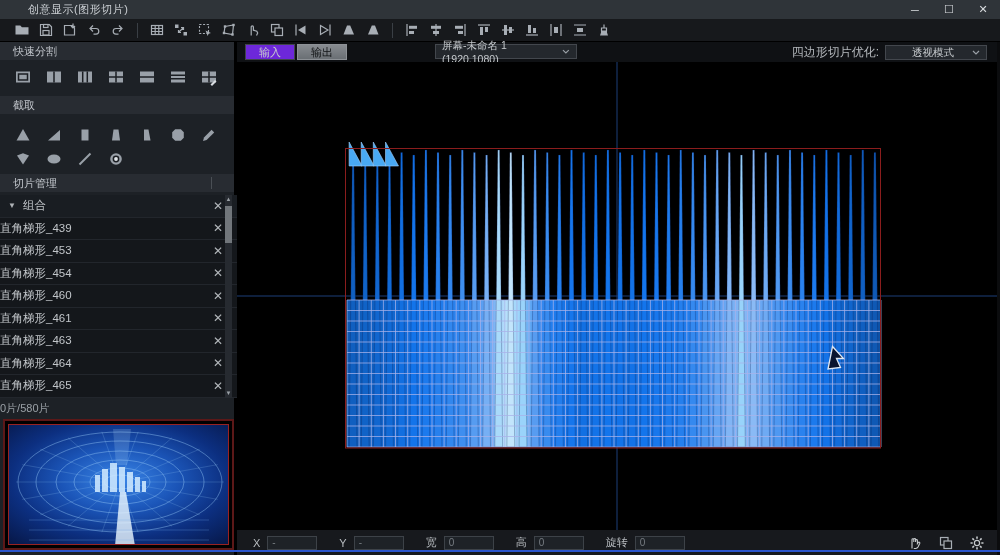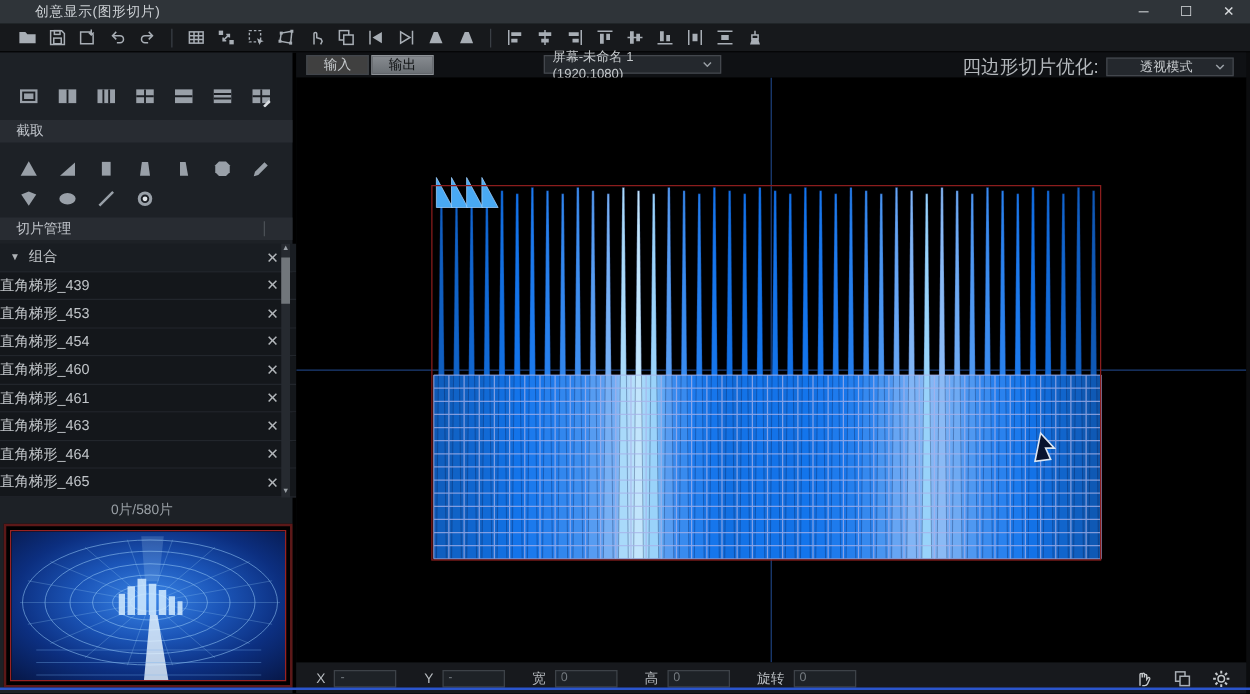--- a/index.html
+++ b/index.html
@@ -30,36 +30,36 @@
   .slice-list{position:absolute;top:153px;left:0;width:237px;}
   .slice-row{height:22.5px;display:flex;align-items:center;font-size:11.5px;color:#c2c6ca;background:#14171b;border-bottom:1px solid #22262c;padding-right:14px;}
   .slice-row.group{background:#191d22;padding-left:8px;}
   .slice-row.child{}
   .tri{font-size:8px;color:#aeb2b6;margin-right:7px;}
   .slice-label{flex:0 0 auto;}
   .x-btn{margin-left:auto;background:none;border:none;color:#b2b6ba;font-size:12px;padding:0;line-height:1;}
   .scrollbar{position:absolute;top:153px;right:2px;width:7px;height:203px;background:#262a30;}
   .sb-thumb{position:absolute;top:11px;left:0;width:7px;height:37px;background:#71767b;}
   .sb-arrow{position:absolute;left:0;width:7px;height:9px;color:#9aa0a6;font-size:6px;line-height:9px;text-align:center;}
-  .counter{position:absolute;top:357px;left:0;width:237px;height:18px;text-align:center;padding-right:10px;color:#9aa0a6;font-size:11px;line-height:18px;}
+  .counter{position:absolute;top:357px;left:0;width:237px;height:18px;text-align:left;padding-right:10px;color:#9aa0a6;font-size:11px;line-height:18px;}
 
   .preview{position:absolute;top:377px;left:3px;width:231px;height:131px;background:#000;border:2px solid #5c1818;padding:3px;}
   .preview-inner{width:100%;height:100%;border:1px solid #992222;overflow:hidden;}
   .preview-inner svg{display:block;}
 
   
   .content{display:flex;flex-direction:column;width:760px;}
   .canvas-bar{position:relative;height:20px;background:#0f1114;}
   .tabs{position:absolute;left:8px;top:2px;display:flex;gap:2px;}
-  .tab{height:16px;line-height:15px;padding:0 13px;font-size:11px;background:#404040;border:1px solid #41454b;color:#c6cacd;}
+  .tab{height:16px;line-height:15px;padding:0 13px;font-size:11px;background:#6d28d9;border:1px solid #41454b;color:#c6cacd;}
   .tab.active{background:linear-gradient(#878b90,#6a6f74);border-color:#8d9196;color:#101214;}
   .select{height:15px;background:#24282d;border:1px solid #43474d;color:#c6cacd;font-size:10.5px;display:flex;align-items:center;justify-content:space-between;padding:0 6px;}
   .screen-select{position:absolute;left:198px;top:2px;width:142px;justify-content:flex-end;}
   .optimize{position:absolute;right:10px;top:2px;display:flex;align-items:center;gap:6px;}
-  .optimize .lbl{color:#b4b8bc;font-size:15px;}
+  .optimize .lbl{color:#b4b8bc;font-size:12px;}
   .optimize .select{width:102px;padding-left:26px;}
 
   .canvas{position:relative;height:468px;background:#000;}
   .canvas svg{display:block;}
 
   .status-bar{position:relative;height:25px;background:#17191d;display:flex;align-items:center;padding-left:16px;font-size:11px;color:#b8bcc0;}
   .field{display:flex;align-items:center;margin-right:22px;}
   .field label{margin-right:7px;}
   .field input{width:50px;height:14px;background:#1e2227;border:1px solid #3d4248;color:#767c82;font-size:10px;padding:0 4px;}
   .status-icons{position:absolute;right:12px;top:0;height:25px;display:flex;align-items:center;gap:15px;}
@@ -281,20 +281,23 @@
             <path d="M5 9h6v1.5l1 3H4l1-3z" fill="#a8aeb5"></path>
             <path d="M8 2.5V6M5.5 6h5v3h-5z" stroke="#a8aeb5" fill="none" stroke-width="1.2"></path>
           </svg>
         </span>
       </button>
     </div>
 
   <div class="main">
 
     <div class="sidebar">
+      <div class="sec-header" style="top:0">
+        <span>快速分割</span>
+      </div>
       <div class="icon-row" id="qs-icons" style="top:25px;left:12px">
           <button class="icon-btn s-icon">
             <span>
               <svg width="18" height="18" viewBox="0 0 18 18">
                 <rect x="2" y="3.5" width="14" height="11" fill="#99a0a8"></rect>
                 <rect x="4.5" y="6" width="9" height="6" stroke="#1b1e23" stroke-width="1.5" fill="none"></rect>
               </svg>
             </span>
           </button>
           <button class="icon-btn s-icon">

